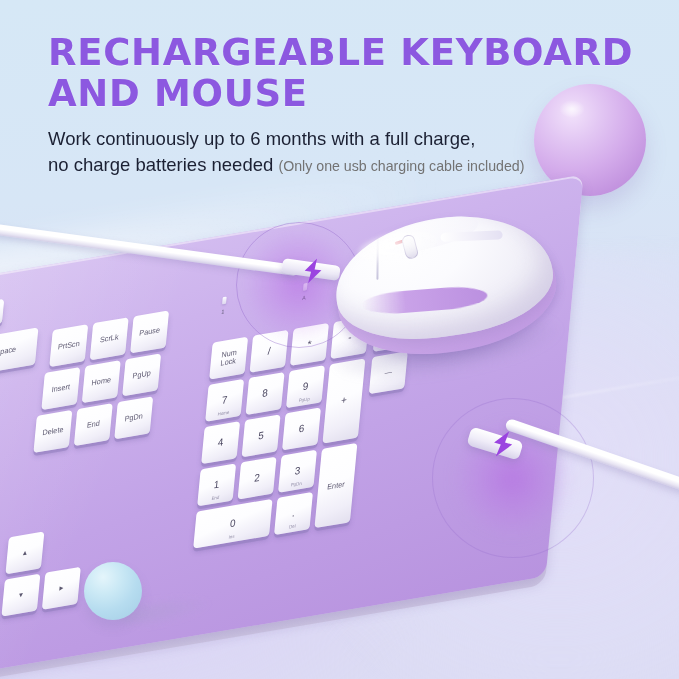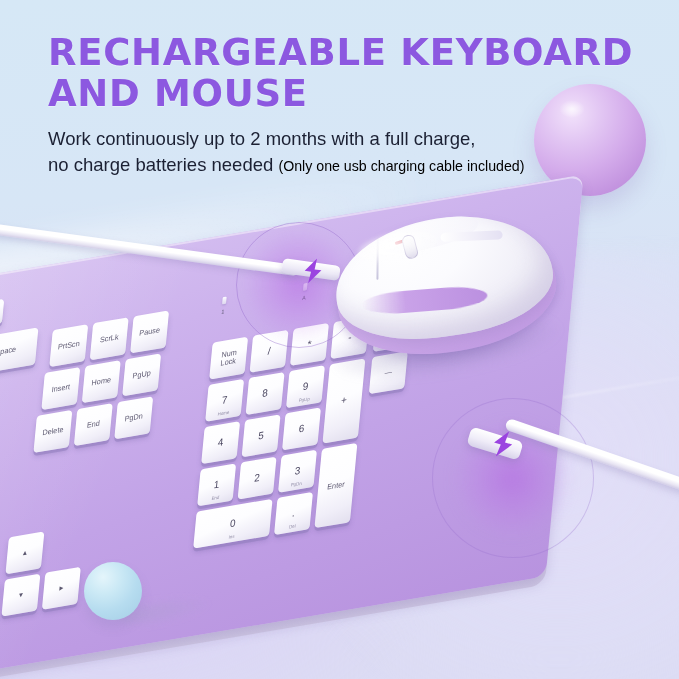--- a/index.html
+++ b/index.html
@@ -45,21 +45,21 @@
     font-family:"DejaVu Sans", sans-serif;
     text-transform:uppercase;
     text-shadow:0 1px 0 rgba(255,255,255,.35);
   }
   .headline span{display:block;}
   .sub{
     position:absolute;left:48px;top:126px;width:610px;
     color:#1b2033;font-size:18.5px;line-height:1.42;font-weight:400;
   }
   .sub .l2{display:block;}
-  .sub .paren{font-size:14.2px;color:#000000;}
+  .sub .paren{font-size:14.2px;color:#737373;}
 
   
   .sphere{position:absolute;border-radius:50%;}
   .sphere-purple{
     left:534px;top:84px;width:112px;height:112px;
     background:
       radial-gradient(circle at 34% 26%, #f2e2fb 0%, #e2c6f3 26%, #d4aceb 52%, #c495e0 76%, #b583d4 100%);
     box-shadow:0 12px 22px rgba(120,90,170,.18);
   }
   .sphere-purple::after{
@@ -266,21 +266,21 @@
   <div class="floor-line"></div>
 
   <div class="sphere sphere-purple"></div>
 
   <div class="headline">
     <span>RECHARGEABLE KEYBOARD</span>
     <span>AND MOUSE</span>
   </div>
 
   <div class="sub">
-    <span>Work continuously up to 2 months with a full charge,</span>
+    <span>Work continuously up to 6 months with a full charge,</span>
     <span class="l2"><span>no charge batteries needed </span><span class="paren">(Only one usb charging cable included)</span></span>
   </div>
 
   <div class="kb-shadow"></div>
 
   <div id="kb-wrap">
     <div class="kb-edge"></div>
     <div class="kb-body"></div>
     <div id="kb-keys">
         <div class="key big" style="left: 137px; top: 26px; width: 36px; height: 24px;"></div>

